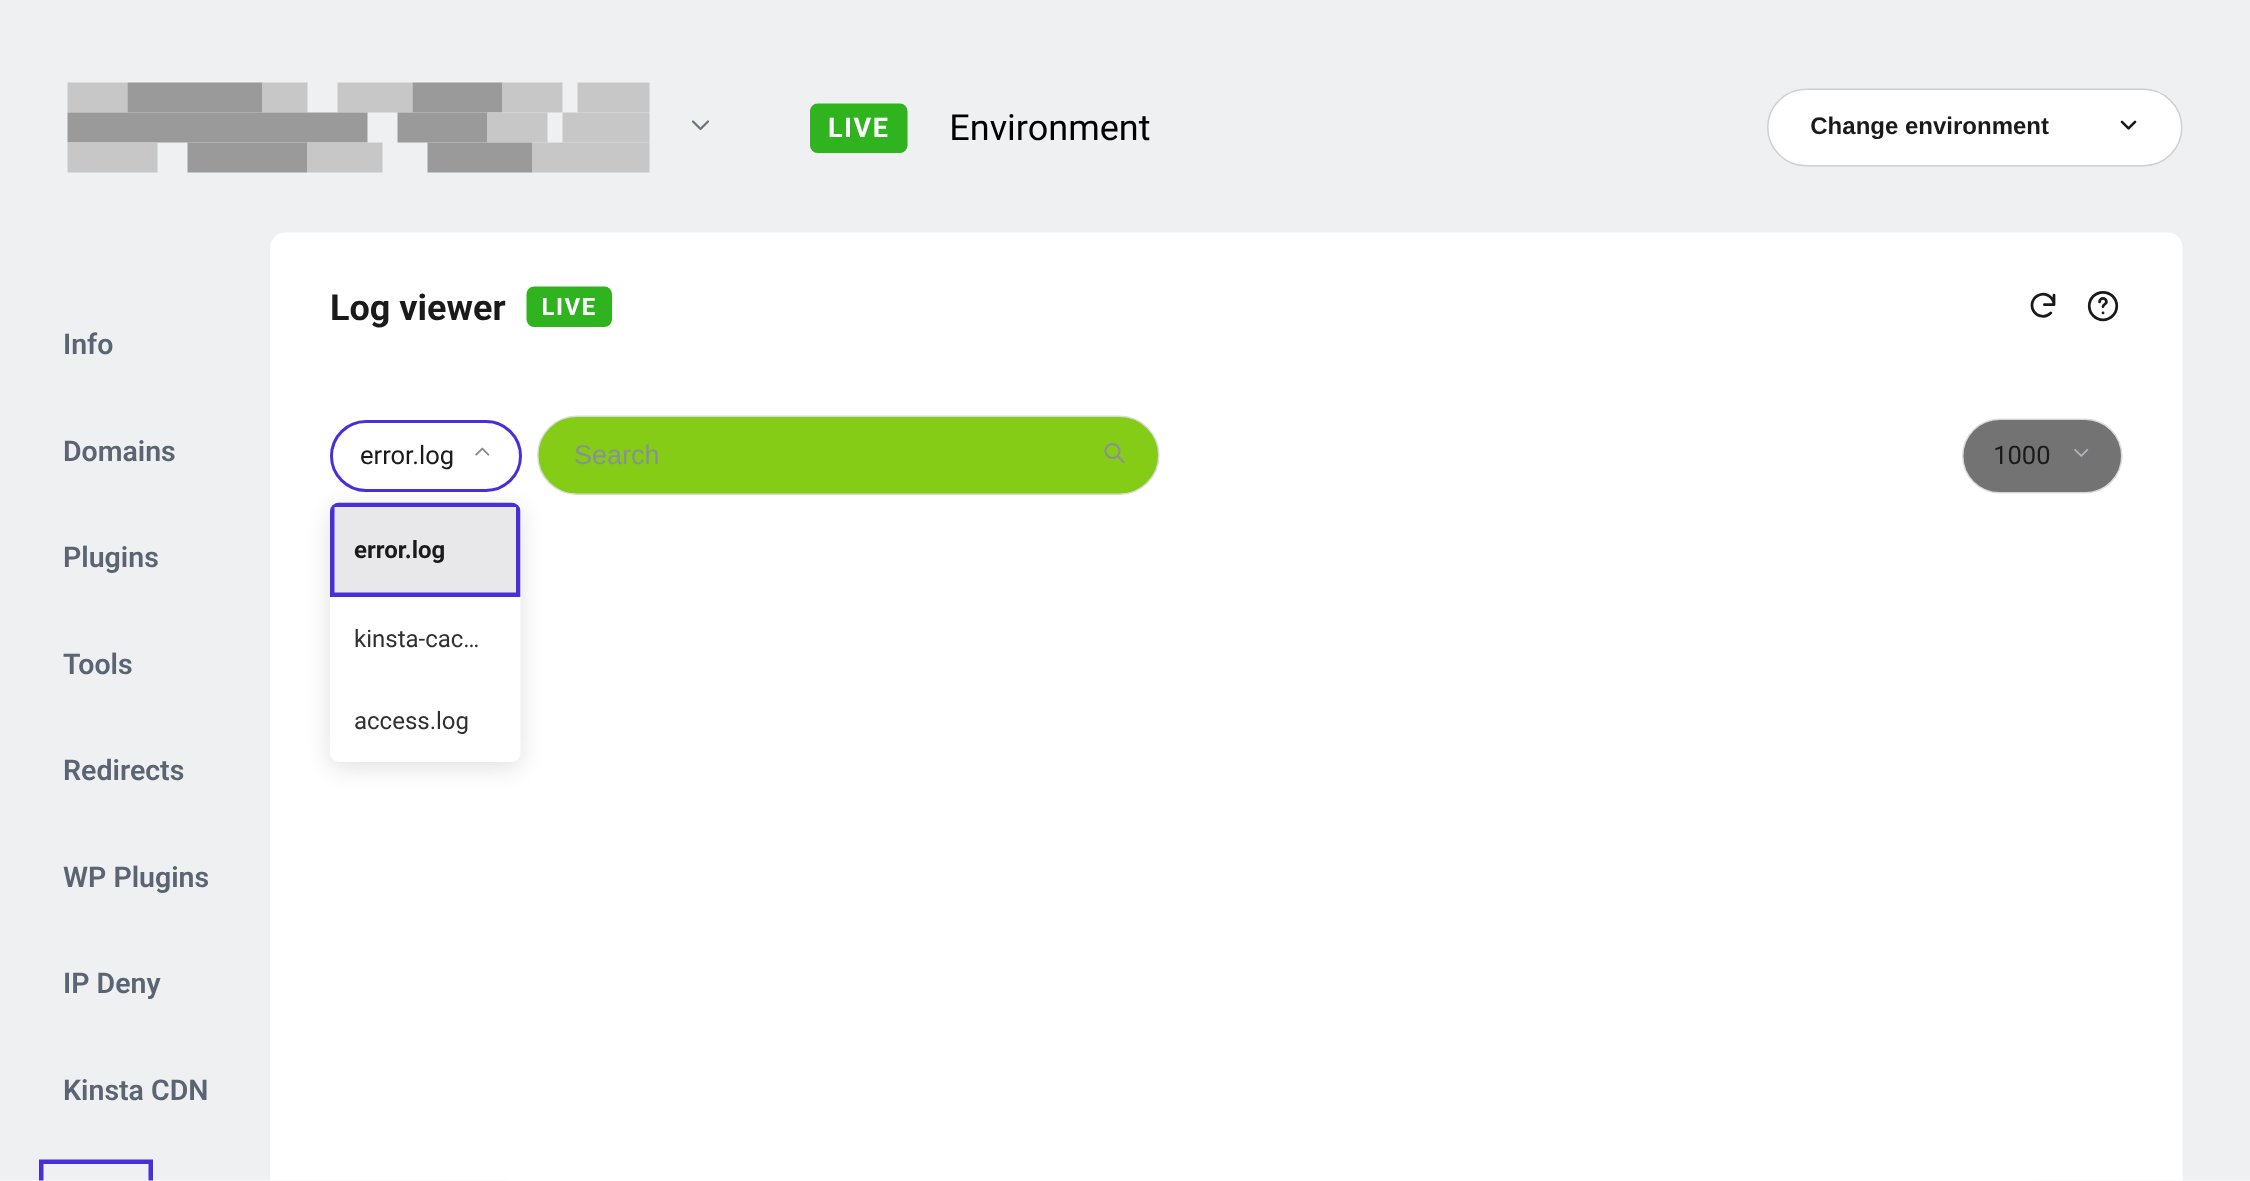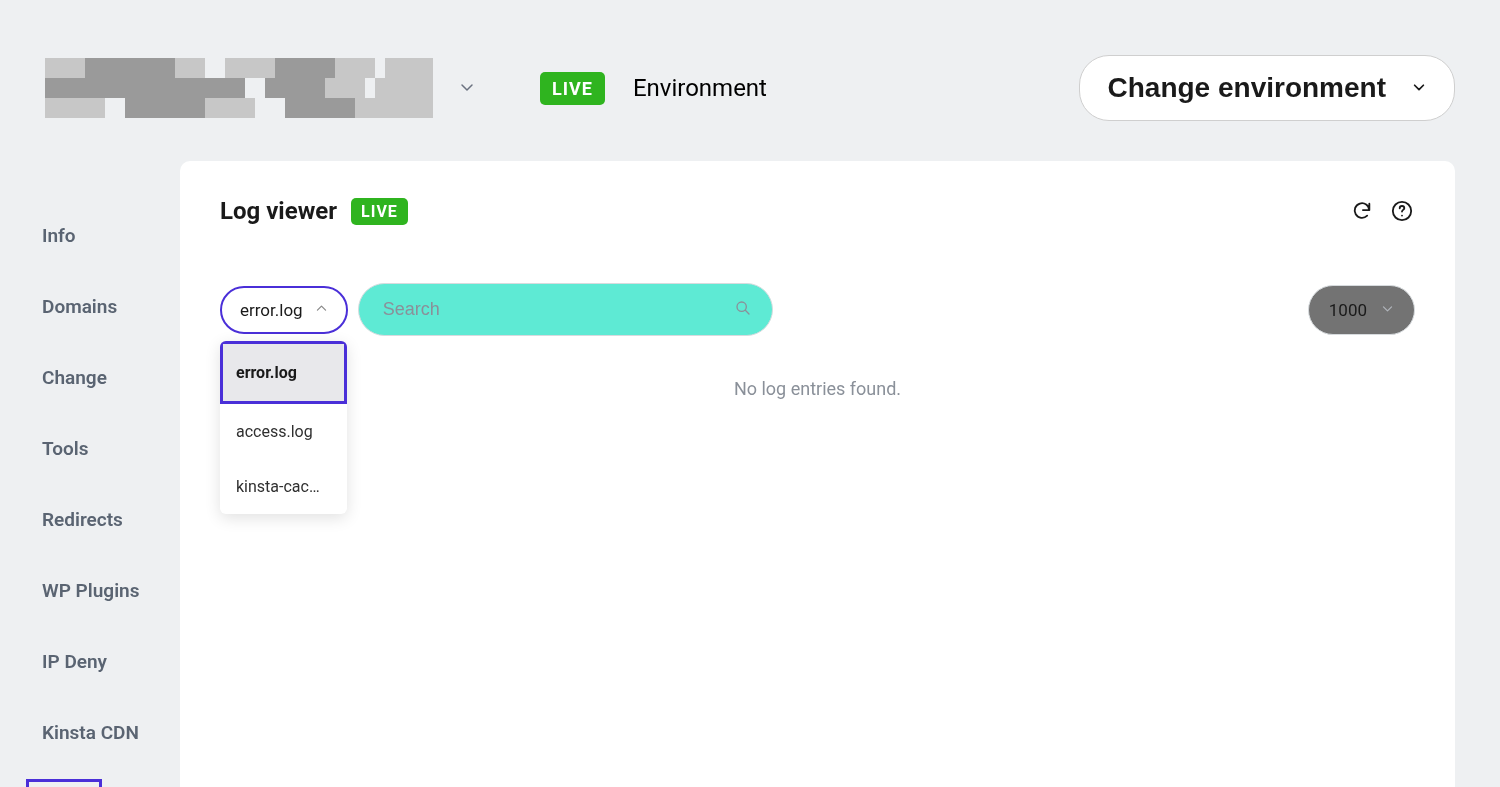--- a/index.html
+++ b/index.html
@@ -55,26 +55,25 @@
       font-size: 24px;
       color: #000000;
       margin-left: 8px;
     }
     .change-env-btn {
       margin-left: auto;
       background: #fff;
       border: 1px solid #cfcfcf;
       border-radius: 30px;
       padding: 16px 28px;
-      font-size: 28px;
-      font-weight: 700;
-      color: #1a1a1a;
-      display: flex;
-      align-items: center;
-      gap: 26px;
+      font-size: 16px;
+      font-weight: 700;
+      color: #1a1a1a;
+      display: flex;
+      gap: 46px;
       cursor: pointer;
     }
     .change-env-btn .caret {
       font-size: 14px;
     }
     .content-area {
       display: flex;
       padding: 0 45px 0 0;
     }
     .sidebar {
@@ -101,21 +100,21 @@
     }
     .main-panel {
       flex: 1;
       background: #fff;
       border-radius: 10px;
       padding: 36px 40px;
       position: relative;
     }
     .panel-header {
       display: flex;
-      align-items: center;
+      align-items: flex-start;
       gap: 14px;
     }
     .panel-title {
       font-size: 24px;
       font-weight: 700;
       color: #1a1a1a;
     }
     .panel-live-badge {
       background: #2fb41f;
       color: #fff;
@@ -168,21 +167,21 @@
       position: relative;
       flex: 0 0 415px;
     }
     .search-wrapper input {
       width: 100%;
       border: 1px solid #d7dbde;
       border-radius: 30px;
       padding: 15px 48px 15px 24px;
       font-size: 18px;
       color: #333;
-      background: #5eead4;
+      background: #84cc16;
       outline: none;
     }
     .search-wrapper input::placeholder {
       color: #8a9099;
     }
     .search-icon {
       position: absolute;
       right: 22px;
       top: 50%;
       transform: translateY(-50%);
@@ -291,21 +290,21 @@
           <path d="M3 6l5 5 5-5" stroke="currentColor" stroke-width="2" stroke-linecap="round" stroke-linejoin="round"></path>
         </svg>
     </span>
   </button>
 </div>
 
 <div class="content-area">
   <nav class="sidebar">
     <div class="sidebar-item">Info</div><br>
     <div class="sidebar-item">Domains</div><br>
-    <div class="sidebar-item">Change</div><br>
+    <div class="sidebar-item">Plugins</div><br>
     <div class="sidebar-item">Tools</div><br>
     <div class="sidebar-item">Redirects</div><br>
     <div class="sidebar-item">WP Plugins</div><br>
     <div class="sidebar-item">IP Deny</div><br>
     <div class="sidebar-item">Kinsta CDN</div><br>
     <div class="sidebar-item active">Logs</div>
   </nav>
 
   <div class="main-panel">
     <div class="panel-header">
@@ -350,20 +349,19 @@
         <span>1000</span>
         <span class="chev">
           <svg width="13" height="13" viewBox="0 0 16 16" fill="none">
               <path d="M3 6l5 5 5-5" stroke="currentColor" stroke-width="1.5" stroke-linecap="round" stroke-linejoin="round"></path>
             </svg>
         </span>
       </div>
 
       <div class="dropdown">
         <div class="dropdown-item selected">error.log</div>
+        <div class="dropdown-item">kinsta-cac…</div>
         <div class="dropdown-item">access.log</div>
-        <div class="dropdown-item">kinsta-cac…</div>
       </div>
     </div>
 
-    <div class="empty-message">No log entries found.</div>
   </div>
 </div>
 
 </body></html>

